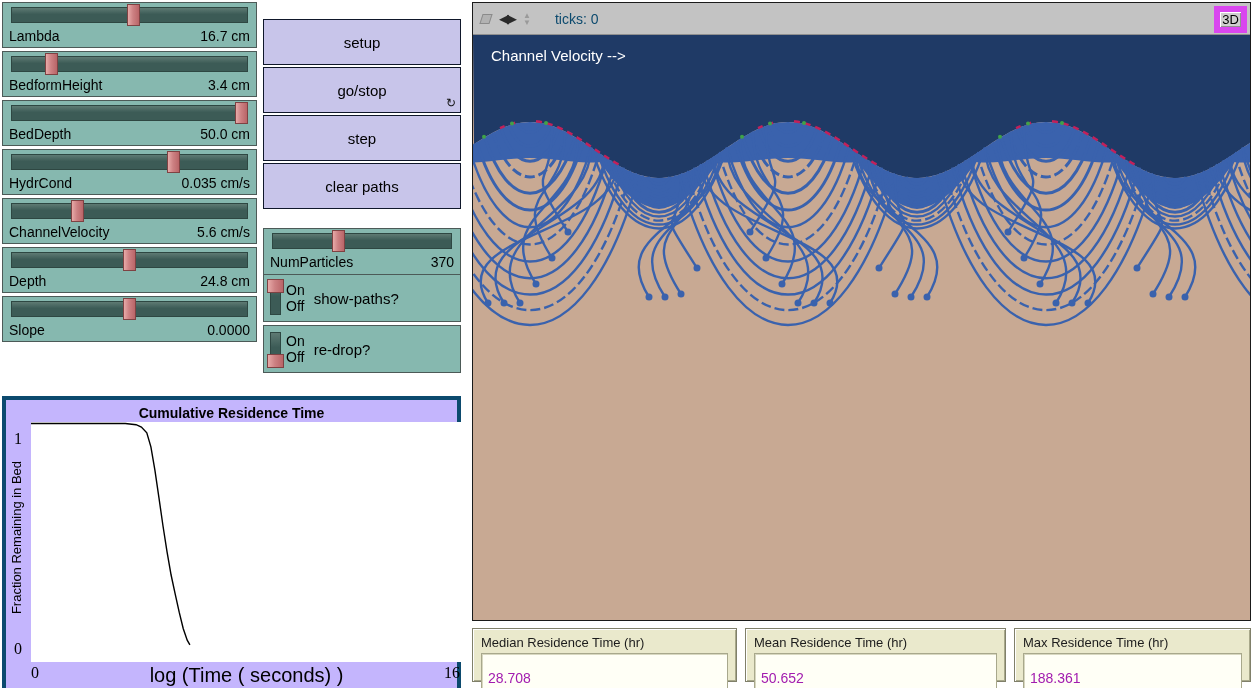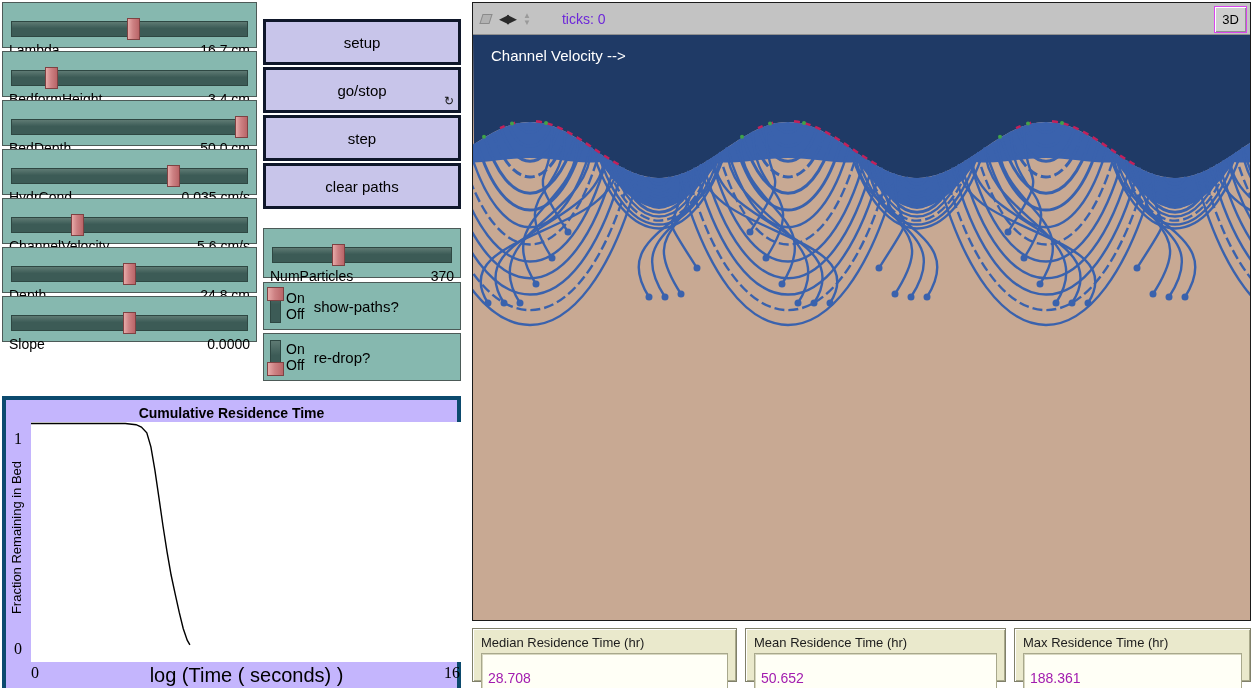--- a/index.html
+++ b/index.html
@@ -1,33 +1,33 @@
 <!DOCTYPE html>
 <html><head>
 <meta charset="utf-8">
 <style>
   * { margin:0; padding:0; box-sizing:border-box; }
   body { width:1253px; height:688px; background:#ffffff; font-family:"Liberation Sans",sans-serif; overflow:hidden; }
   #app { position:relative; width:1253px; height:688px; background:#fff; }
 
   
   #sliders-col { position:absolute; left:2px; top:2px; width:255px; }
-  .slider { background:#86b8af; border:1px solid #4c5a57; height:46px; margin-bottom:3px; padding:17px 6px 3px 6px; position:relative; }
+  .slider { background:#86b8af; border:1px solid #4c5a57; height:46px; margin-bottom:3px; padding:3px 6px 3px 6px; position:relative; }
   .slider:last-child { margin-bottom:0; }
   .track { position:relative; height:16px; margin:1px 2px 0 2px; background:linear-gradient(#5e7a73,#3c5b56 45%); border:1px solid #2e4742; }
   .thumb { position:absolute; top:-4px; width:13px; height:22px; background:linear-gradient(90deg,#e7aaa8,#cd8183 45%,#b96568); border:1px solid #7e4243; }
   .srow { display:flex; justify-content:space-between; margin-top:5px; font-size:14px; color:#000; }
 
   
   #buttons-col { position:absolute; left:263px; top:19px; width:198px; }
-  .nl-button { position:relative; height:46px; margin-bottom:2px; background:#c8c5ea; border:3px solid #0f172a; display:flex; align-items:center; justify-content:center; font-size:15px; color:#000; cursor:pointer; }
+  .nl-button { position:relative; height:46px; margin-bottom:2px; background:#c8c5ea; border:1px solid #0f172a; display:flex; align-items:center; justify-content:center; font-size:15px; color:#000; cursor:pointer; }
   .forever { position:absolute; right:4px; bottom:2px; font-size:12px; color:#111; }
   #particles-slot { position:absolute; left:263px; top:228px; width:198px;text-align:right; }
   #particles-slot .slider { height:50px; }
-  #switches-col { position:absolute; left:263px; top:282px; width:198px; }
+  #switches-col { position:absolute; left:263px; top:274px; width:198px; }
   .switch { background:#86b8af; border:1px solid #4c5a57; height:48px; margin-bottom:3px; display:flex; align-items:center; padding:4px 6px; }
   .sw-track { position:relative; width:11px; height:34px; background:linear-gradient(#5e7a73,#3c5b56 45%); border:1px solid #2e4742; margin-right:5px; }
   .sw-thumb { position:absolute; left:-4px; width:17px; height:14px; background:linear-gradient(90deg,#e7aaa8,#cd8183 45%,#b96568); border:1px solid #7e4243; }
   .switch.on .sw-thumb { top:-3px; } .switch.off .sw-thumb { bottom:-3px; }
   .sw-labels { font-size:14px; line-height:16px; color:#000; }
   .sw-name { font-size:15px; margin-left:9px; color:#000; }
 
   
   #plot { position:absolute; left:2px; top:396px; width:459px; height:357px; background:#c4b5fd; border:4px solid #0c4a6e; }
   .plot-title { position:absolute; top:5px; left:0; width:100%; text-align:center; font-weight:bold; font-size:14px; color:#000; }
@@ -39,22 +39,22 @@
   .xtick { font-family:"Liberation Serif",serif; font-size:16px; }
   .xtick-min { position:absolute; left:0; } .xtick-max { position:absolute; right:2px; }
   .xlabel { position:absolute; left:0; width:100%; text-align:center; font-size:20px; }
 
   
   #view { position:absolute; left:472px; top:2px; width:779px; height:619px; border:1px solid #1a1a1a; background:#c3c3c3; }
   #view-titlebar { height:32px; background:#c3c3c3; border-bottom:1px solid #8f8f8f; display:flex; align-items:center; padding-left:8px; }
   .tb-resize { width:10px; height:10px; background:#b2b2b2; border:1px solid #8a8a8a; transform:skewX(-18deg); margin-right:8px; }
   .tb-arrows { font-size:13px; color:#2a2a2a; letter-spacing:-2px; margin-right:8px; }
   .tb-spin { display:flex; flex-direction:column; font-size:8px; line-height:7px; color:#9a9a9a; margin-right:16px; }
-  .tb-ticks { font-size:14px; color:#6d28d9; margin-left:15px; }
-  #btn-3d { position:absolute; top:3px; right:3px; width:33px; height:27px; background:#cfcfcf; border:1px solid #d946ef; box-shadow:inset 1px 1px 0 #fff, inset -1px -1px 0 #909090; font-size:13px; color:#000; display:flex; align-items:center; justify-content:center; cursor:pointer; }
+  .tb-ticks { font-size:14px; color:#0c4a6e; margin-left:8px; }
+  #btn-3d { position:absolute; top:3px; right:3px; width:33px; height:27px; background:#cfcfcf; border:6px solid #d946ef; box-shadow:inset 1px 1px 0 #fff, inset -1px -1px 0 #909090; font-size:13px; color:#000; display:flex; align-items:center; justify-content:center; cursor:pointer; }
   #world { position:relative; width:777px; height:585px; }
   #world-svg { display:block; }
   .overlay-label { position:absolute; left:18px; top:12px; color:#ffffff; font-size:15px; }
 
   
   #monitors-row { position:absolute; left:472px; top:628px; display:flex; gap:8px; }
   .monitor { height:54px; background:#eae9cc; border:1px solid #80806a; box-shadow:inset 1px 1px 0 #ffffff, inset -1px -1px 0 #a8a88a; padding:6px 8px 0 8px; }
   .mon-label { font-size:13px; color:#1c1c1c; white-space:nowrap; }
   .mon-value { margin-top:3px; height:39px; background:#fffff6; border:1px solid #a8a88c; box-shadow:inset 1px 1px 0 #d8d8c0; font-size:14px; color:#a21caf; padding:16px 0 0 6px; }
 </style>

